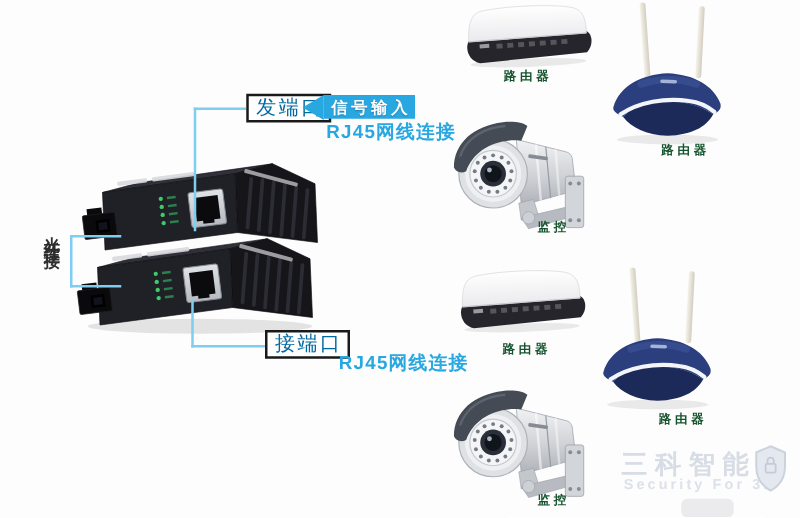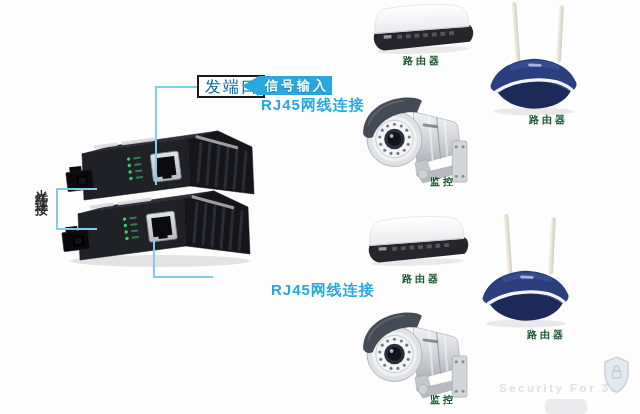--- a/index.html
+++ b/index.html
@@ -115,20 +115,21 @@
 
   <div class="ln" style="left:155px;top:86px;width:2px;height:99px"></div>
   <div class="ln" style="left:155px;top:86px;width:43px;height:2px"></div>
   <div class="ln" style="left:153px;top:240px;width:2px;height:38px"></div>
   <div class="ln" style="left:153px;top:276px;width:60px;height:2px"></div>
   <div class="ln" style="left:56px;top:188px;width:2px;height:42px"></div>
   <div class="ln" style="left:56px;top:188px;width:41px;height:2px"></div>
   <div class="ln" style="left:56px;top:228px;width:41px;height:2px"></div>
 
   <div class="callout" style="left:197px;top:75px">发端口</div>
+  <div class="callout" style="left:212px;top:264px">接端口</div>
 
   <div class="fiber-label" style="left:33px;top:179px">光纤连接</div>
 
   <div class="sigwrap" style="left:242px;top:76px">
     <div class="arrow-l"></div>
     <div class="sigbox">信号输入</div>
   </div>
   <div class="sigsub" style="left:261px;top:96px">RJ45网线连接</div>
 
   <div class="sigsub" style="left:271px;top:281px">RJ45网线连接</div>
@@ -301,20 +302,21 @@
     <polygon points="60,86 98,77 102,85 66,95" fill="#b7bbc1" stroke="#9ca1a7" stroke-width="0.5"></polygon>
     <circle cx="66" cy="86" r="5" fill="#cdd0d4" stroke="#9ca1a7" stroke-width="0.5"></circle>
     <rect x="96" y="52" width="15" height="42" rx="2" fill="#d2d5d9" stroke="#a2a6ac" stroke-width="0.7"></rect>
     <circle cx="100" cy="58" r="1.6" fill="#878c92"></circle>
       <circle cx="107" cy="58" r="1.6" fill="#878c92"></circle>
     <circle cx="100" cy="88" r="1.6" fill="#878c92"></circle>
       <circle cx="107" cy="88" r="1.6" fill="#878c92"></circle>
   </svg>
   <div class="dev-label" style="left:418px;top:393px">监控</div>
 
+  <div class="wm-brand" style="left:497px;top:357px">三科智能</div>
   <div class="wm-tag" style="left:499px;top:382px">Security For 3K</div>
   <svg class="abs" style="left:603px;top:356px" width="27" height="38" viewBox="0 0 27 38">
     <path d="M13.5,1 L25,6 V17 C25,27 20,33 13.5,36.5 C7,33 2,27 2,17 V6 Z" fill="#e4e8ef" stroke="#ccd3de" stroke-width="1.6"></path>
     <rect x="9.5" y="15" width="8" height="7" rx="1" fill="none" stroke="#c4cbd8" stroke-width="1.4"></rect>
     <path d="M11,15 v-2.5 a2.5,2.5 0 0 1 5,0 V15" fill="none" stroke="#c4cbd8" stroke-width="1.4"></path>
   </svg>
   <div class="blob" style="left:545px;top:399px;width:42px;height:15px"></div>
 
 </div>
 

